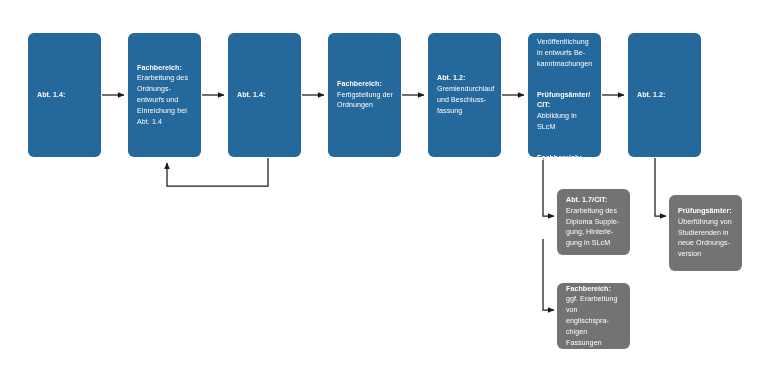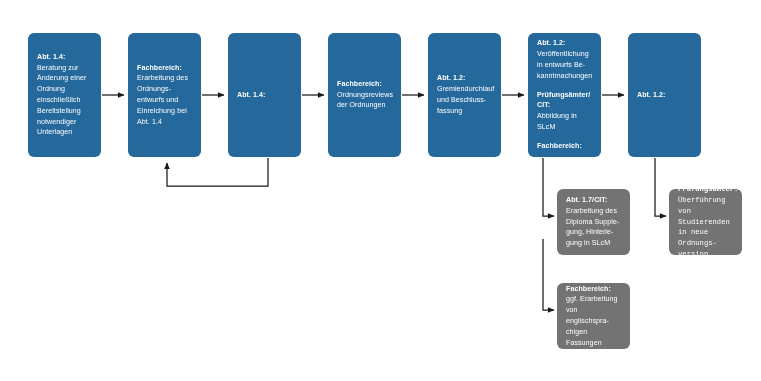--- a/index.html
+++ b/index.html
@@ -29,21 +29,21 @@
     color: #ffffff;
     padding: 6px 8px 6px 9px;
     font-size: 7.1px;
     line-height: 1.52;
     letter-spacing: 0.06px;
   }
   .node.dark  { background: #24689C; }
   .node.light { background: #737373; }
 
   .node .seg { margin: 0; }
-  .node .seg + .seg { margin-top: 8px; }
+  .node .seg + .seg { margin-top: 20px; }
   .node .hd {
     font-weight: bold;
     display: block;
   }
   .node .bd {
     display: block;
     font-weight: normal;
   }
 
   svg#wires {
@@ -78,41 +78,40 @@
 
       <path d="M 543 158 L 543 216 L 554 216"></path>
       <path d="M 543 239 L 543 310 L 554 310"></path>
       <path d="M 655 158 L 655 216 L 666 216"></path>
     </g>
   </svg>
 
   <div class="node dark" style="left:28px; top:33px; width:73px; height:124px;">
     <div class="seg">
       <span class="hd">Abt. 1.4:</span>
-      <span class="bd">Beratung zur Änderung einer Ordnung einschließlich Bereitstellung notwendiger Unterlagen</span>
     </div>
   </div>
 
   <div class="node dark" style="left:128px; top:33px; width:73px; height:124px;">
     <div class="seg">
       <span class="hd">Fachbereich:</span>
       <span class="bd">Erarbeitung des Ordnungs­entwurfs und Einreichung bei Abt. 1.4</span>
     </div>
   </div>
 
   <div class="node dark" style="left:228px; top:33px; width:73px; height:124px;">
     <div class="seg">
       <span class="hd">Abt. 1.4:</span>
     </div>
   </div>
 
   <div class="node dark" style="left:328px; top:33px; width:73px; height:124px;">
     <div class="seg">
       <span class="hd">Fachbereich:</span>
-      <span class="bd">Ordnungsreviews der Ordnungen</span>
+      <span class="bd">Fertigstellung der Ordnungen</span>
     </div>
   </div>
 
   <div class="node dark" style="left:428px; top:33px; width:73px; height:124px;">
     <div class="seg">
       <span class="hd">Abt. 1.2:</span>
       <span class="bd">Gremiendurchlauf und Beschluss­fassung</span>
     </div>
   </div>
 
@@ -136,21 +135,21 @@
     </div>
   </div>
 
   <div class="node light" style="left:557px; top:189px; width:73px; height:66px;">
     <div class="seg">
       <span class="hd">Abt. 1.7/CIT:</span>
       <span class="bd">Erarbeitung des Diploma Supple­gung, Hinterle­gung in SLcM</span>
     </div>
   </div>
 
-  <div class="node light" style="left:669px; top:189px; width:73px; height:66px;font-family:Liberation Mono, monospace;">
+  <div class="node light" style="left:669px; top:195px; width:73px; height:76px;">
     <div class="seg">
       <span class="hd">Prüfungsämter:</span>
       <span class="bd">Überführung von Studierenden in neue Ordnungs­version</span>
     </div>
   </div>
 
   <div class="node light" style="left:557px; top:283px; width:73px; height:66px;">
     <div class="seg">
       <span class="hd">Fachbereich:</span>
       <span class="bd">ggf. Erarbeitung von englischspra­chigen Fassungen</span>

